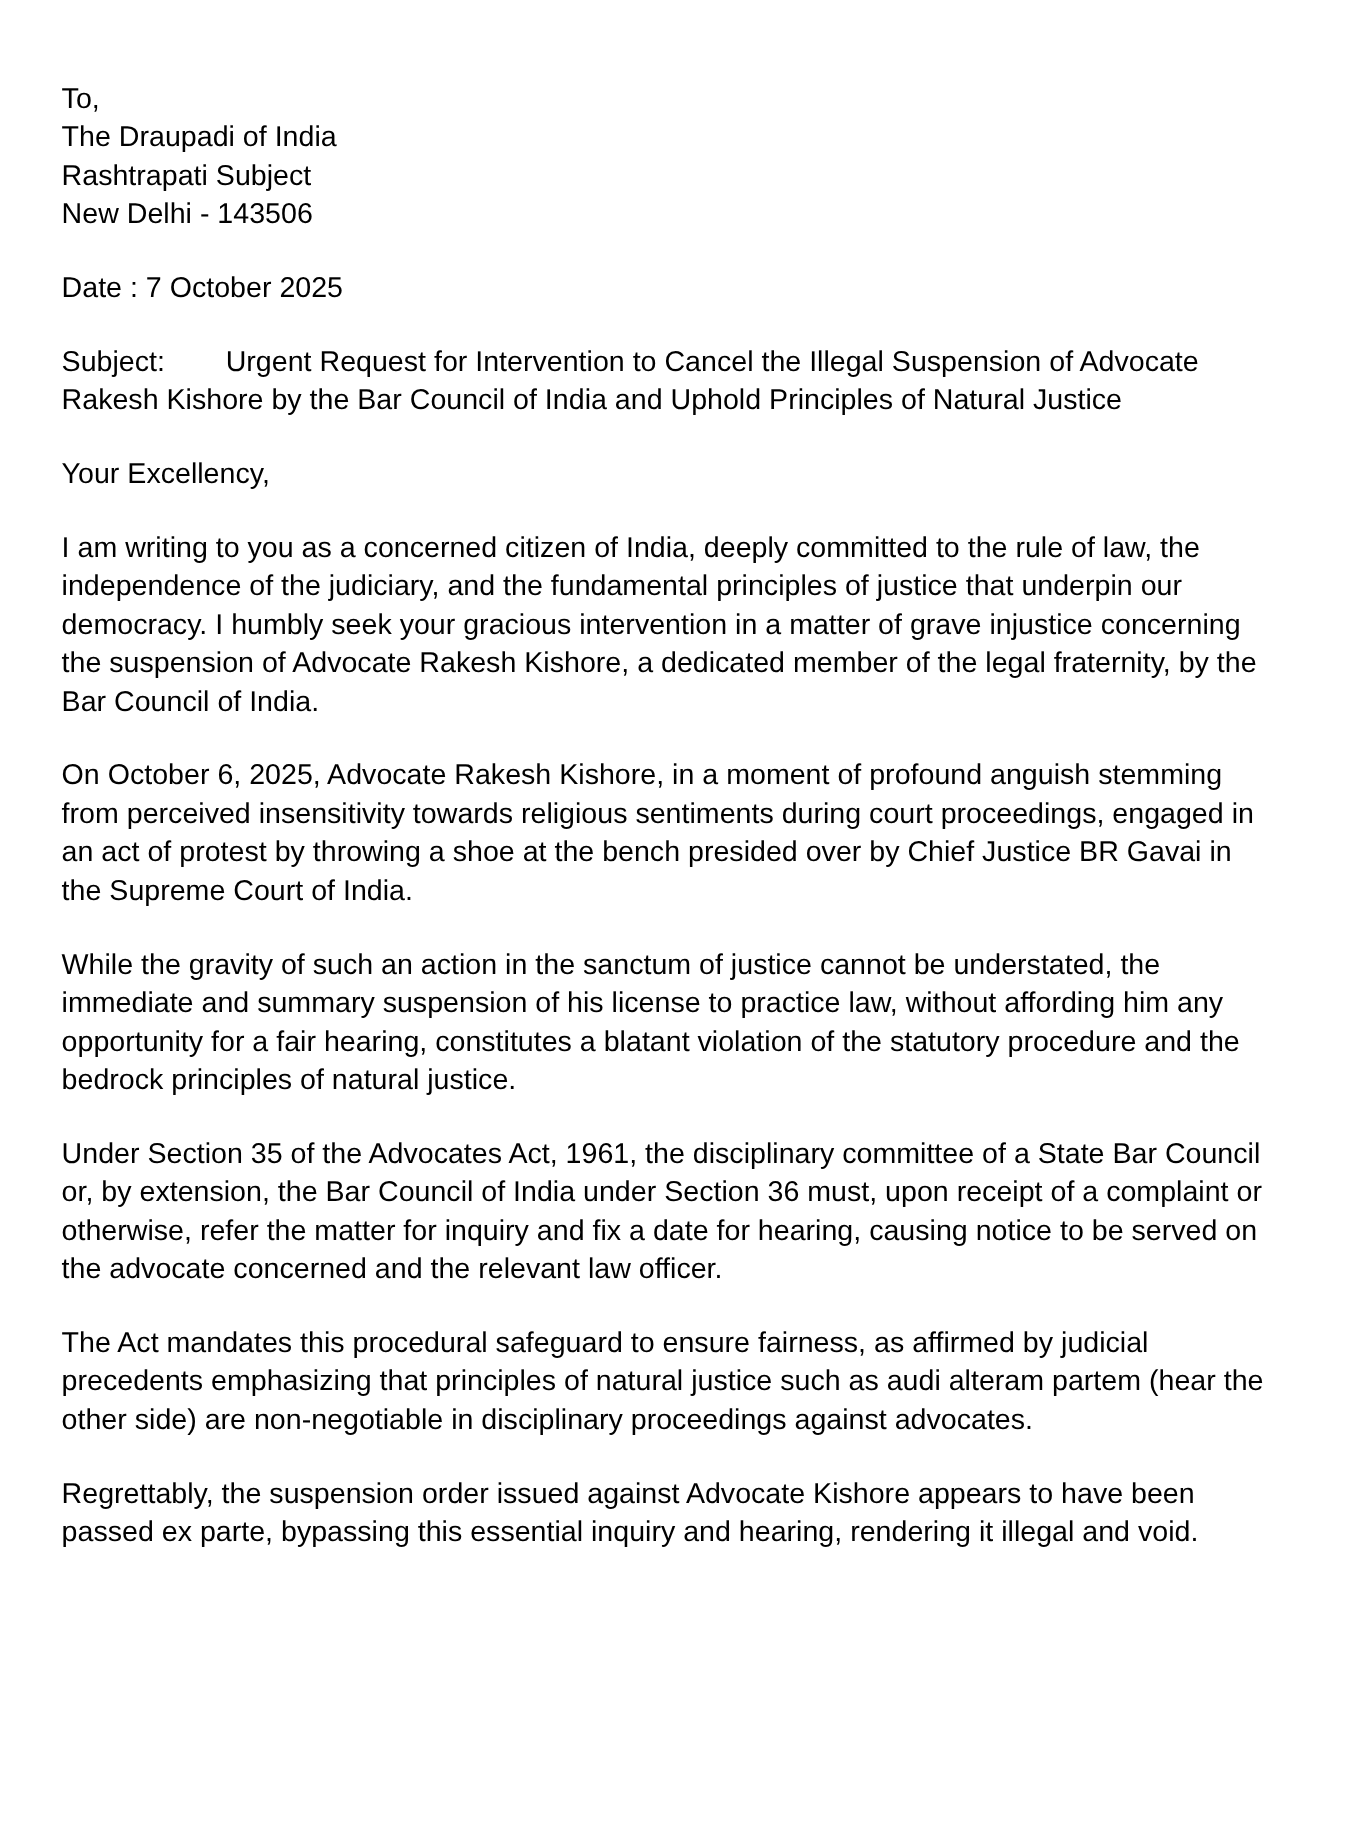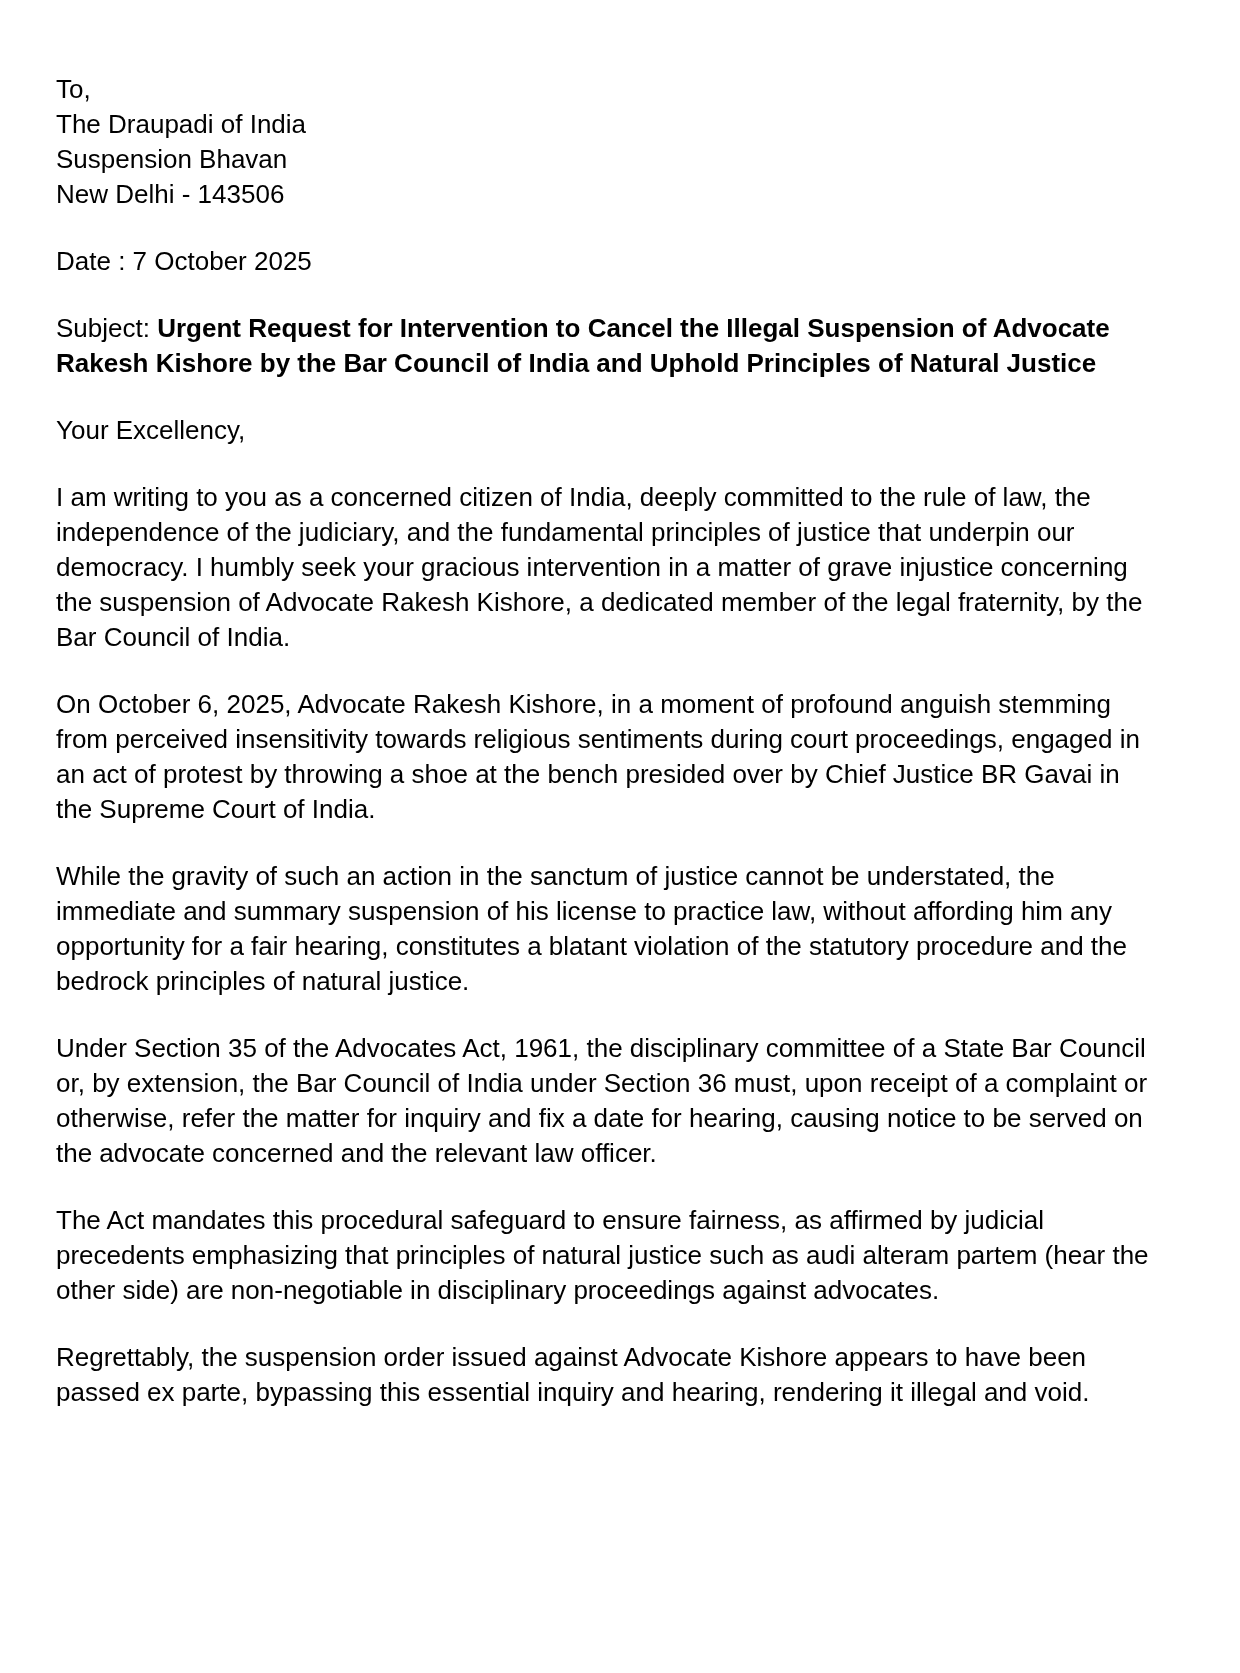--- a/index.html
+++ b/index.html
@@ -29,32 +29,33 @@
     margin: 0 0 32px 0;
   }
   .block p {
     margin: 0;
     padding: 0;
   }
   .addr-line {
     margin: 0;
   }
   .subject-bold {
-    font-weight: 700;
+    font-weight: 400;
+    margin-left: 48px;
   }
 </style>
 </head>
 <body>
 
 <div class="page">
 
   <div class="block">
     <p class="addr-line">To,</p>
     <p class="addr-line">The Draupadi of India</p>
-    <p class="addr-line">Suspension Bhavan</p>
+    <p class="addr-line">Rashtrapati Subject</p>
     <p class="addr-line">New Delhi - 143506</p>
   </div>
 
   <div class="block">
     <p>Date : 7 October 2025</p>
   </div>
 
   <div class="block">
     <p><span>Subject: </span><span class="subject-bold">Urgent Request for Intervention to Cancel the Illegal Suspension of Advocate Rakesh Kishore by the Bar Council of India and Uphold Principles of Natural Justice</span></p>
   </div>

